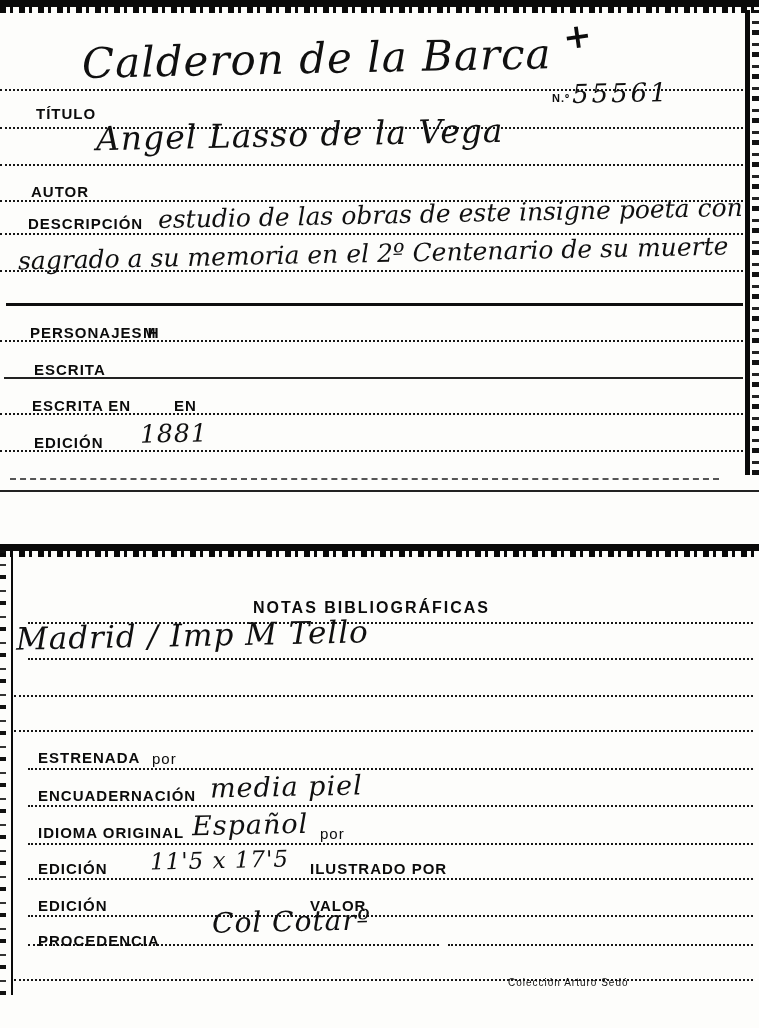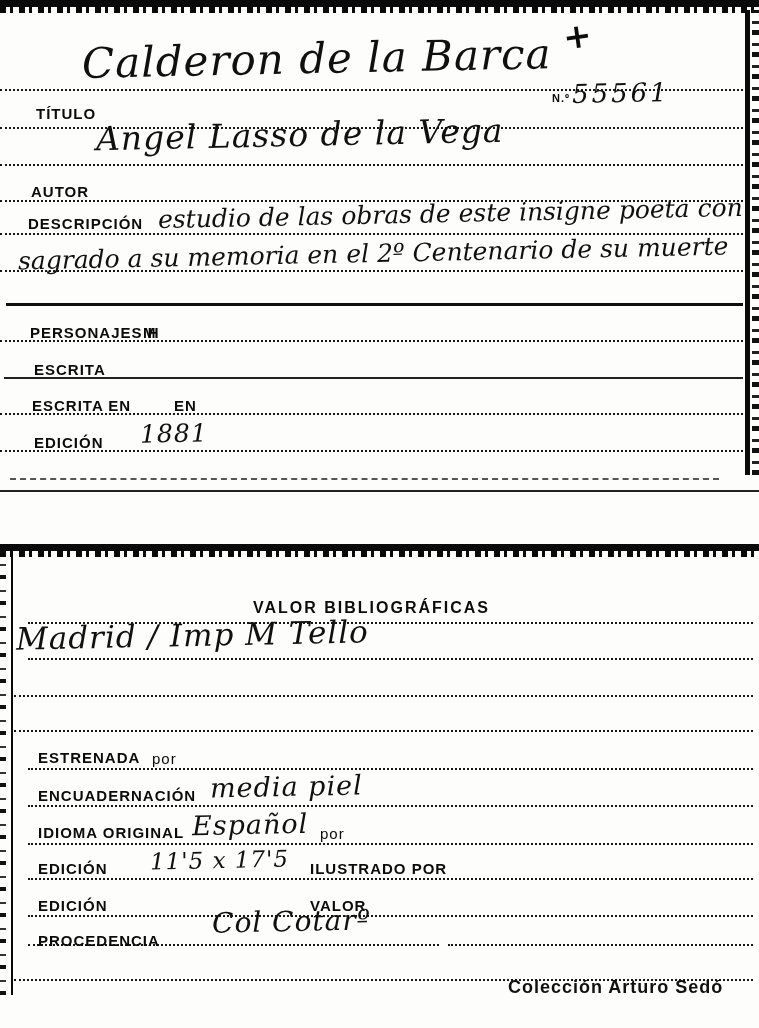--- a/index.html
+++ b/index.html
@@ -51,21 +51,21 @@
   .hw-edicion{font-size:25px;top:419px;left:140px;}
   .hw-notas{font-size:31px;top:617px;left:16px;}
   .hw-encuad{font-size:27px;top:771px;left:210px;}
   .hw-idioma{font-size:27px;top:809px;left:192px;}
   .hw-tamano{font-size:23px;top:847px;left:150px;}
   .hw-proced{font-size:28px;top:905px;left:212px;}
   .cross{position:absolute;left:563px;top:16px;font-size:34px;font-weight:bold;transform:rotate(-8deg);font-family:"DejaVu Serif",serif;}
   .numero-wrap{position:absolute;left:552px;top:52px;display:flex;align-items:baseline;gap:2px;}
   .numero-wrap .nlab{font-weight:bold;font-size:11px;letter-spacing:1px;margin-top:40px;}
   .footer-lbl{
-    position:absolute;left:508px;top:977px;font-weight:bold;font-size:18px;
+    position:absolute;left:508px;top:977px;font-weight:normal;font-size:10px;
     letter-spacing:1px;color:#111;
   }
   .header-center{position:absolute;left:253px;top:599px;font-weight:bold;font-size:16px;letter-spacing:2px;}
 </style>
 </head>
 <body>
 
 <div class="card" style="top:0;height:492px;">
   <div class="jagged-h" style="top:0;"></div>
   <div class="jagged-v-right" style="top:10px;height:465px;right:0;"></div>
@@ -117,21 +117,21 @@
   <div class="rline" style="top:228px;left:28px;right:6px;"></div>
   <div class="rline" style="top:265px;left:28px;right:6px;"></div>
   <div class="rline" style="top:303px;left:28px;right:6px;"></div>
   <div class="rline" style="top:338px;left:28px;right:6px;"></div>
   <div class="rline" style="top:375px;left:28px;right:6px;"></div>
   <div class="rline" style="top:404px;left:28px;right:320px;"></div>
   <div class="rline" style="top:404px;left:448px;right:6px;"></div>
   <div class="rline" style="top:439px;left:14px;right:6px;"></div>
 </div>
 
-<span class="header-center">VALOR BIBLIOGRÁFICAS</span>
+<span class="header-center">NOTAS BIBLIOGRÁFICAS</span>
 <span class="hand hw-notas">Madrid / Imp M Tello</span>
 
 <span class="lbl" style="left:38px;top:749px;">ESTRENADA</span>
 <span class="lbl lower" style="left:152px;top:750px;text-transform:lowercase;">por</span>
 
 <span class="lbl" style="left:38px;top:787px;">ENCUADERNACIÓN</span>
 <span class="hand hw-encuad">media piel</span>
 
 <span class="lbl" style="left:38px;top:824px;">IDIOMA ORIGINAL</span>
 <span class="hand hw-idioma">Español</span>

